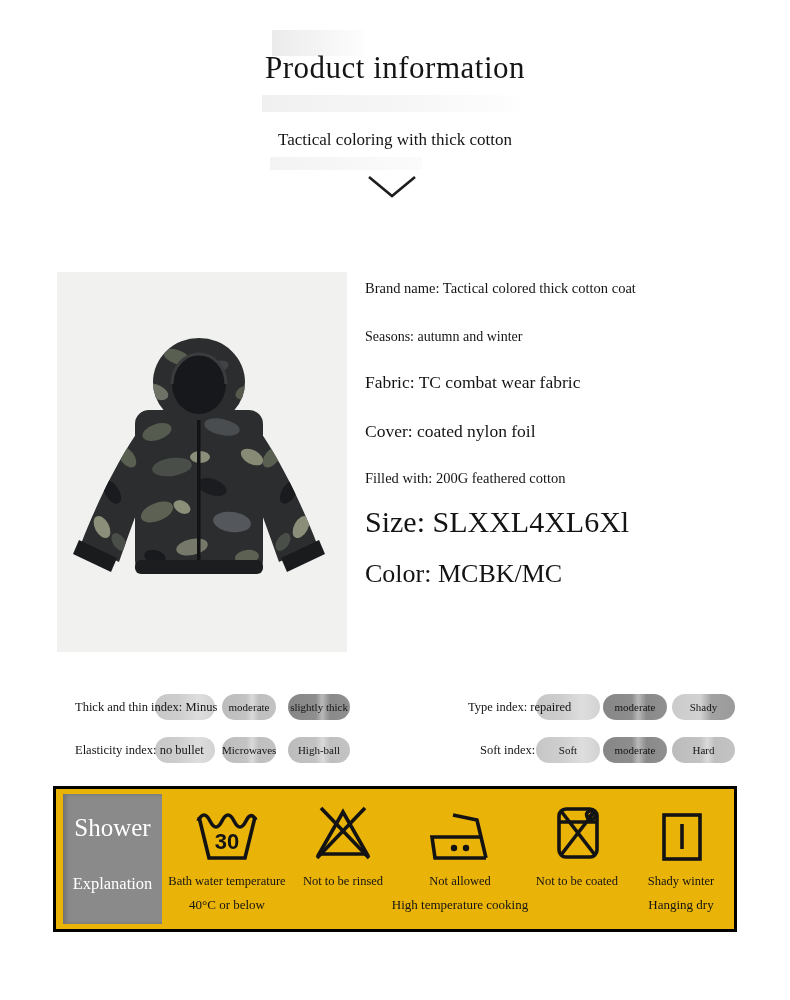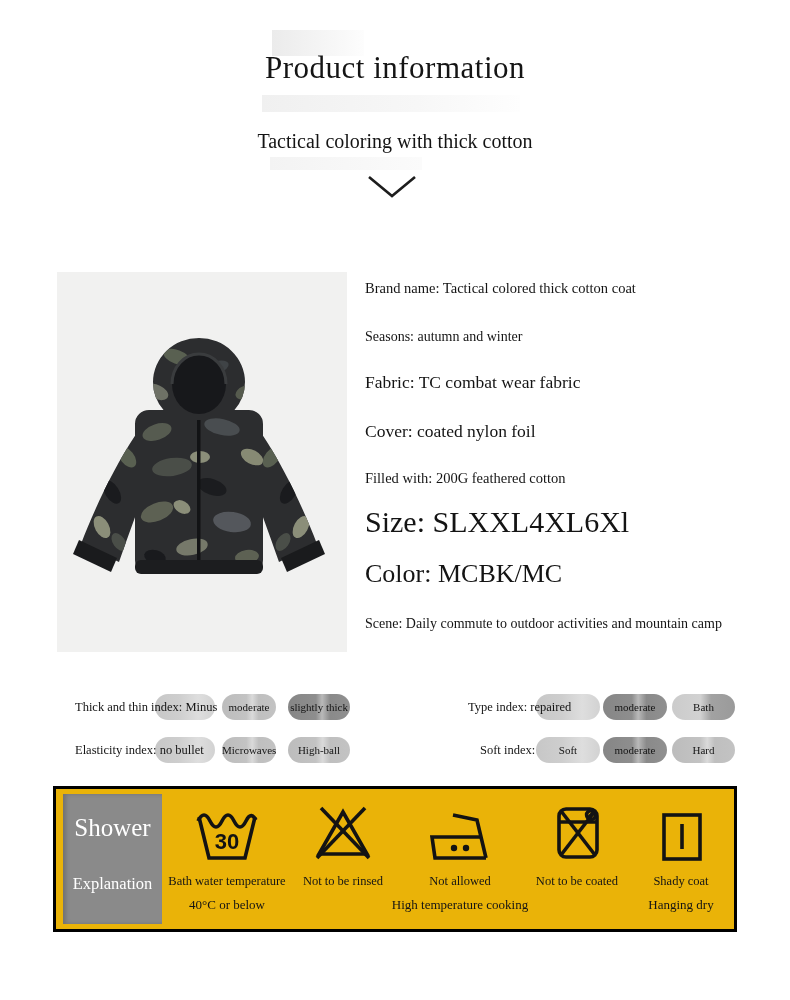--- a/index.html
+++ b/index.html
@@ -9,21 +9,21 @@
   }
   .band{position:absolute;}
   .band1{left:272px;top:30px;width:92px;height:26px;
     background:linear-gradient(90deg,#ebebeb,#f5f5f5 55%,#fdfdfd);}
   .band2{left:262px;top:95px;width:258px;height:17px;
     background:linear-gradient(90deg,#f0f0f0,#f7f7f7 60%,#fefefe);}
   .band3{left:270px;top:157px;width:152px;height:13px;
     background:linear-gradient(90deg,#f3f3f3,#fbfbfb);}
   .title{position:absolute;left:0;top:50px;width:100%;text-align:center;
     font-size:31px;letter-spacing:.5px;}
-  .subtitle{position:absolute;left:0;top:130px;width:100%;text-align:center;font-size:20px;}
+  .subtitle{position:absolute;left:0;top:130px;width:100%;text-align:center;font-size:17px;}
   .chevron{position:absolute;left:366px;top:174px;}
   .photo-panel{position:absolute;left:57px;top:272px;width:290px;height:380px;background:#f1f1f0;}
   .photo-panel svg{display:block;width:290px;height:380px;}
 
   .details{position:absolute;left:363px;top:272px;width:415px;height:380px;}
   .drow{position:absolute;left:2px;white-space:nowrap;}
   .d0{top:8px;font-size:14.5px;}
   .d1{top:57px;font-size:14px;}
   .d2{top:100px;font-size:17.5px;}
   .d3{top:149px;font-size:17.5px;}
@@ -128,42 +128,41 @@
   </div>
 
   <div class="details">
     <div class="drow d0">Brand name: Tactical colored thick cotton coat</div>
     <div class="drow d1">Seasons: autumn and winter</div>
     <div class="drow d2">Fabric: TC combat wear fabric</div>
     <div class="drow d3">Cover: coated nylon foil</div>
     <div class="drow d4">Filled with: 200G feathered cotton</div>
     <div class="drow d5">Size: SLXXL4XL6Xl</div>
     <div class="drow d6">Color: MCBK/MC</div>
-    <div class="drow d7">Scene: Daily commute to outdoor activities and mountain camp</div>
   </div>
 
   <div class="idxrow L1">
     <span class="lbl">Thick and thin index: Minus</span>
     <span class="opt Lo1 shade-light"></span>
     <span class="opt Lo2 shade-mid">moderate</span>
     <span class="opt Lo3 shade-dark">slightly thick</span>
   </div>
 
   <div class="idxrow L2">
     <span class="lbl">Elasticity index: no bullet</span>
     <span class="opt Lo1 shade-light"></span>
     <span class="opt Lo2 shade-mid">Microwaves</span>
     <span class="opt Lo3 shade-mid">High-ball</span>
   </div>
 
   <div class="idxrow R1">
     <span class="lbl">Type index: repaired</span>
     <span class="opt Ro1 shade-light"></span>
     <span class="opt Ro2 shade-dark">moderate</span>
-    <span class="opt Ro3 shade-duo">Bath</span>
+    <span class="opt Ro3 shade-duo">Shady</span>
   </div>
 
   <div class="idxrow R2">
     <span class="lbl">Soft index:</span>
     <span class="opt Ro1 shade-light">Soft</span>
     <span class="opt Ro2 shade-dark">moderate</span>
     <span class="opt Ro3 shade-mid">Hard</span>
   </div>
 
   <div class="care">
@@ -225,18 +224,18 @@
       <div class="cl2"></div>
     </div>
 
     <div class="care-col cc5">
       <div class="icon-wrap">
         <svg width="54" height="58" viewBox="0 0 54 58">
           <rect class="cicon" x="10" y="8" width="36" height="44"></rect>
           <path class="cicon" d="M28 17 L28 42"></path>
         </svg>
       </div>
-      <div class="cl1">Shady coat</div>
+      <div class="cl1">Shady winter</div>
       <div class="cl2">Hanging dry</div>
     </div>
 
   </div>
 </div>
 
 </body></html>

